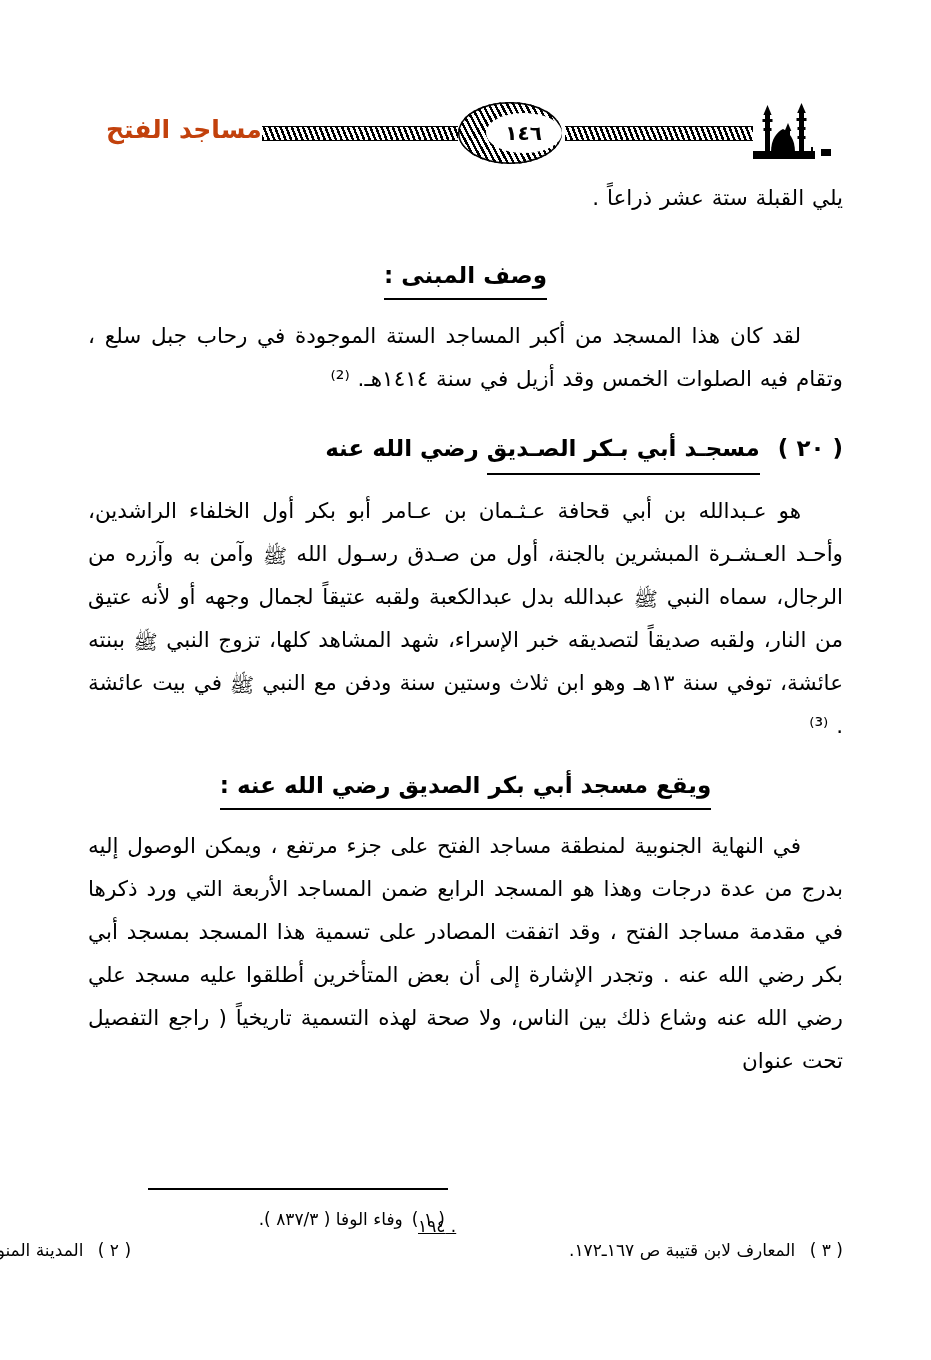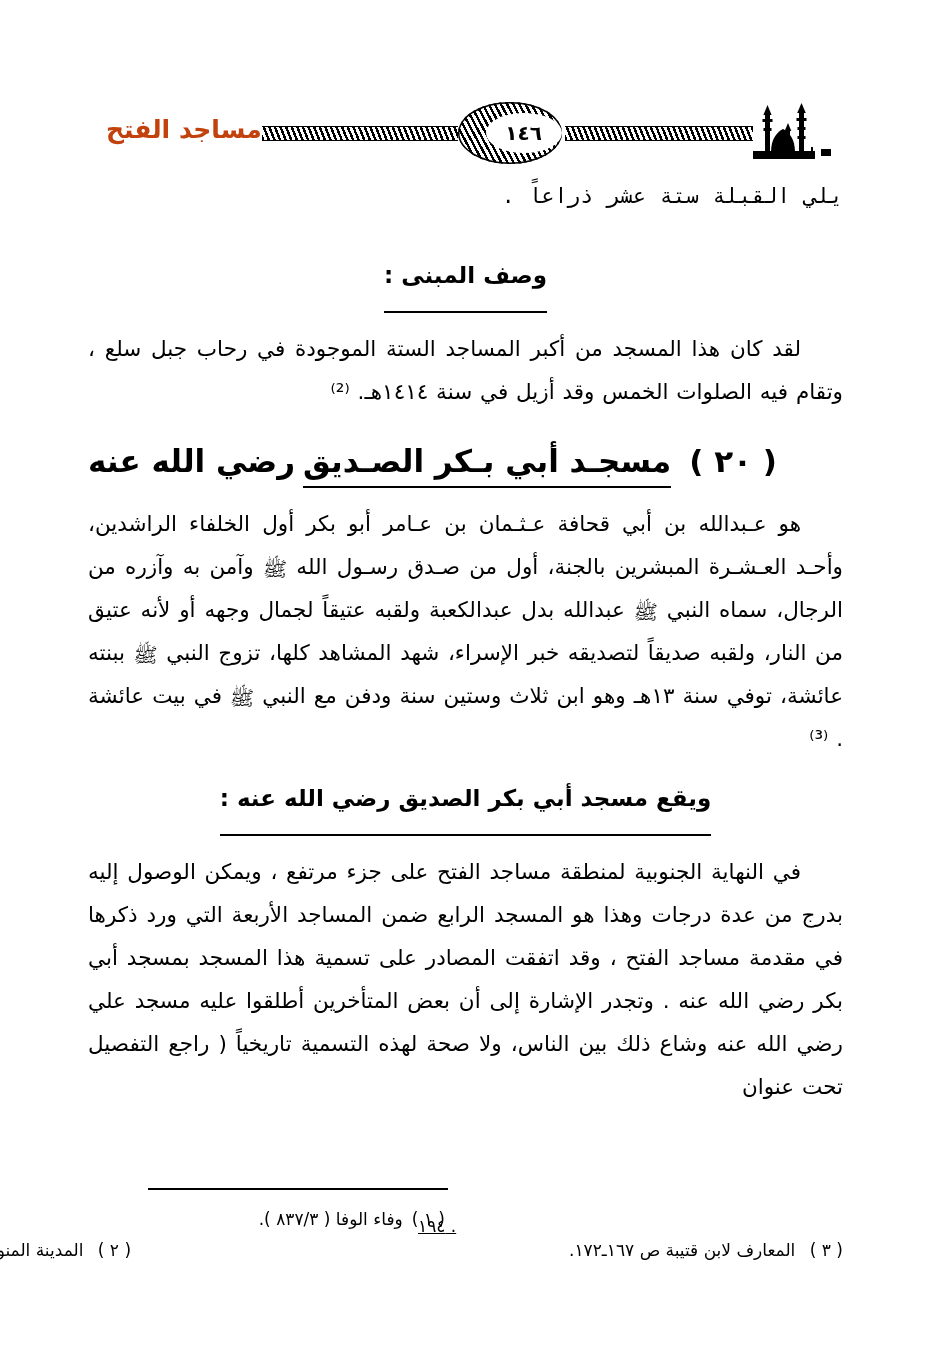--- a/index.html
+++ b/index.html
@@ -115,46 +115,46 @@
   .para {
     font-size: 21.5px;
     line-height: 43px;
     margin: 0 0 4px 0;
     text-align: justify;
     text-justify: inter-word;
     word-spacing: 1px;
   }
   .para.indent { text-indent: 42px; }
   .para.noindent { text-indent: 0; }
-  .para.tight { margin-bottom: 0; font-family: Liberation Mono, monospace; }
+  .para.tight { margin-bottom: 0; }
 
   .gap-sm { height: 14px; }
   .gap-md { height: 22px; }
 
   
   .subhead {
     font-size: 23px;
     font-weight: bold;
     line-height: 40px;
     margin: 0;
     text-align: center;
   }
   .subhead .u {
     display: inline-block;
     border-bottom: 2.4px solid #000;
-    padding-bottom: 16px;
+    padding-bottom: 3px;
   }
   .subhead.right-ish { text-align: center; }
 
   .section-title {
-    font-size: 31px;
+    font-size: 23px;
     font-weight: bold;
     line-height: 44px;
     margin: 0;
-    text-align: left;
+    text-align: right;
     letter-spacing: 0.5px;
     white-space: nowrap;
   }
   .section-title .num { margin-left: 18px; }
   .section-title .uline {
     display: inline-block;
     border-bottom: 2.6px solid #000;
     padding-bottom: 3px;
   }
   .section-title .tail { padding-right: 8px; }

